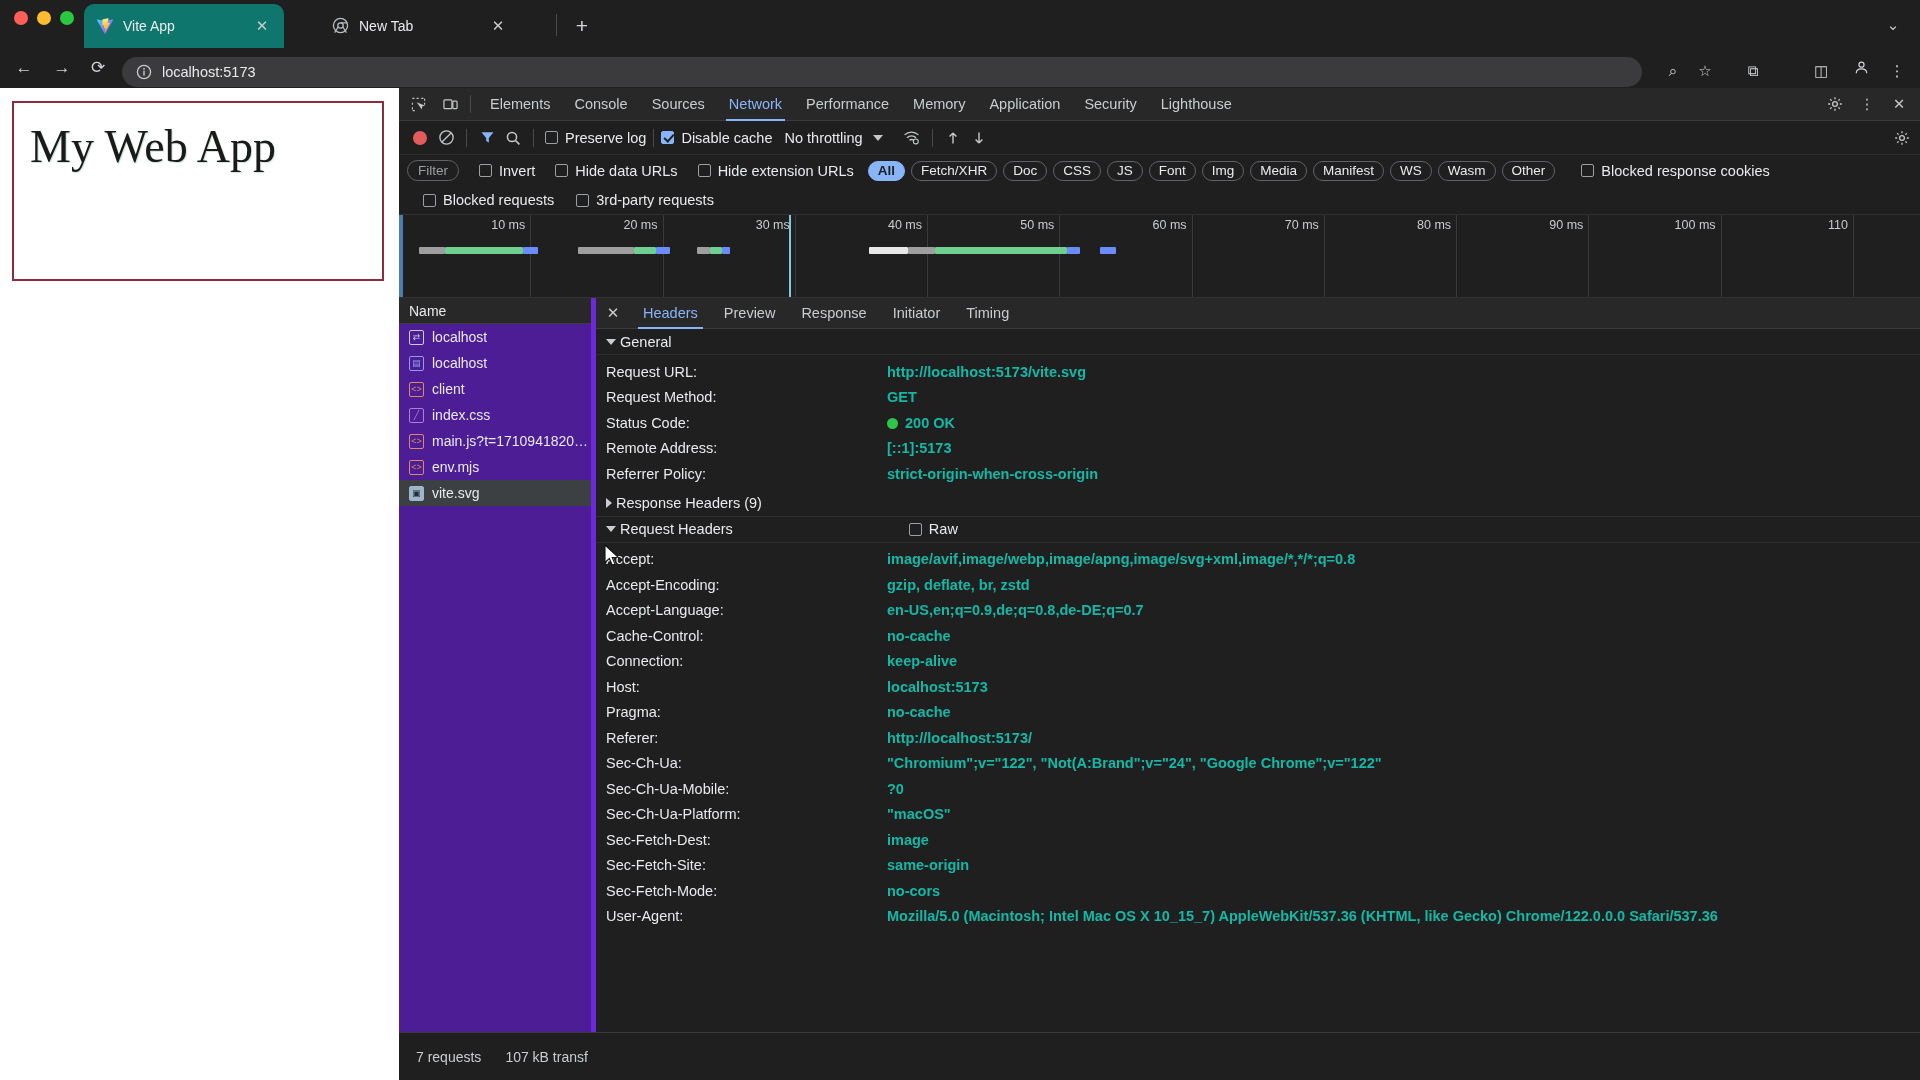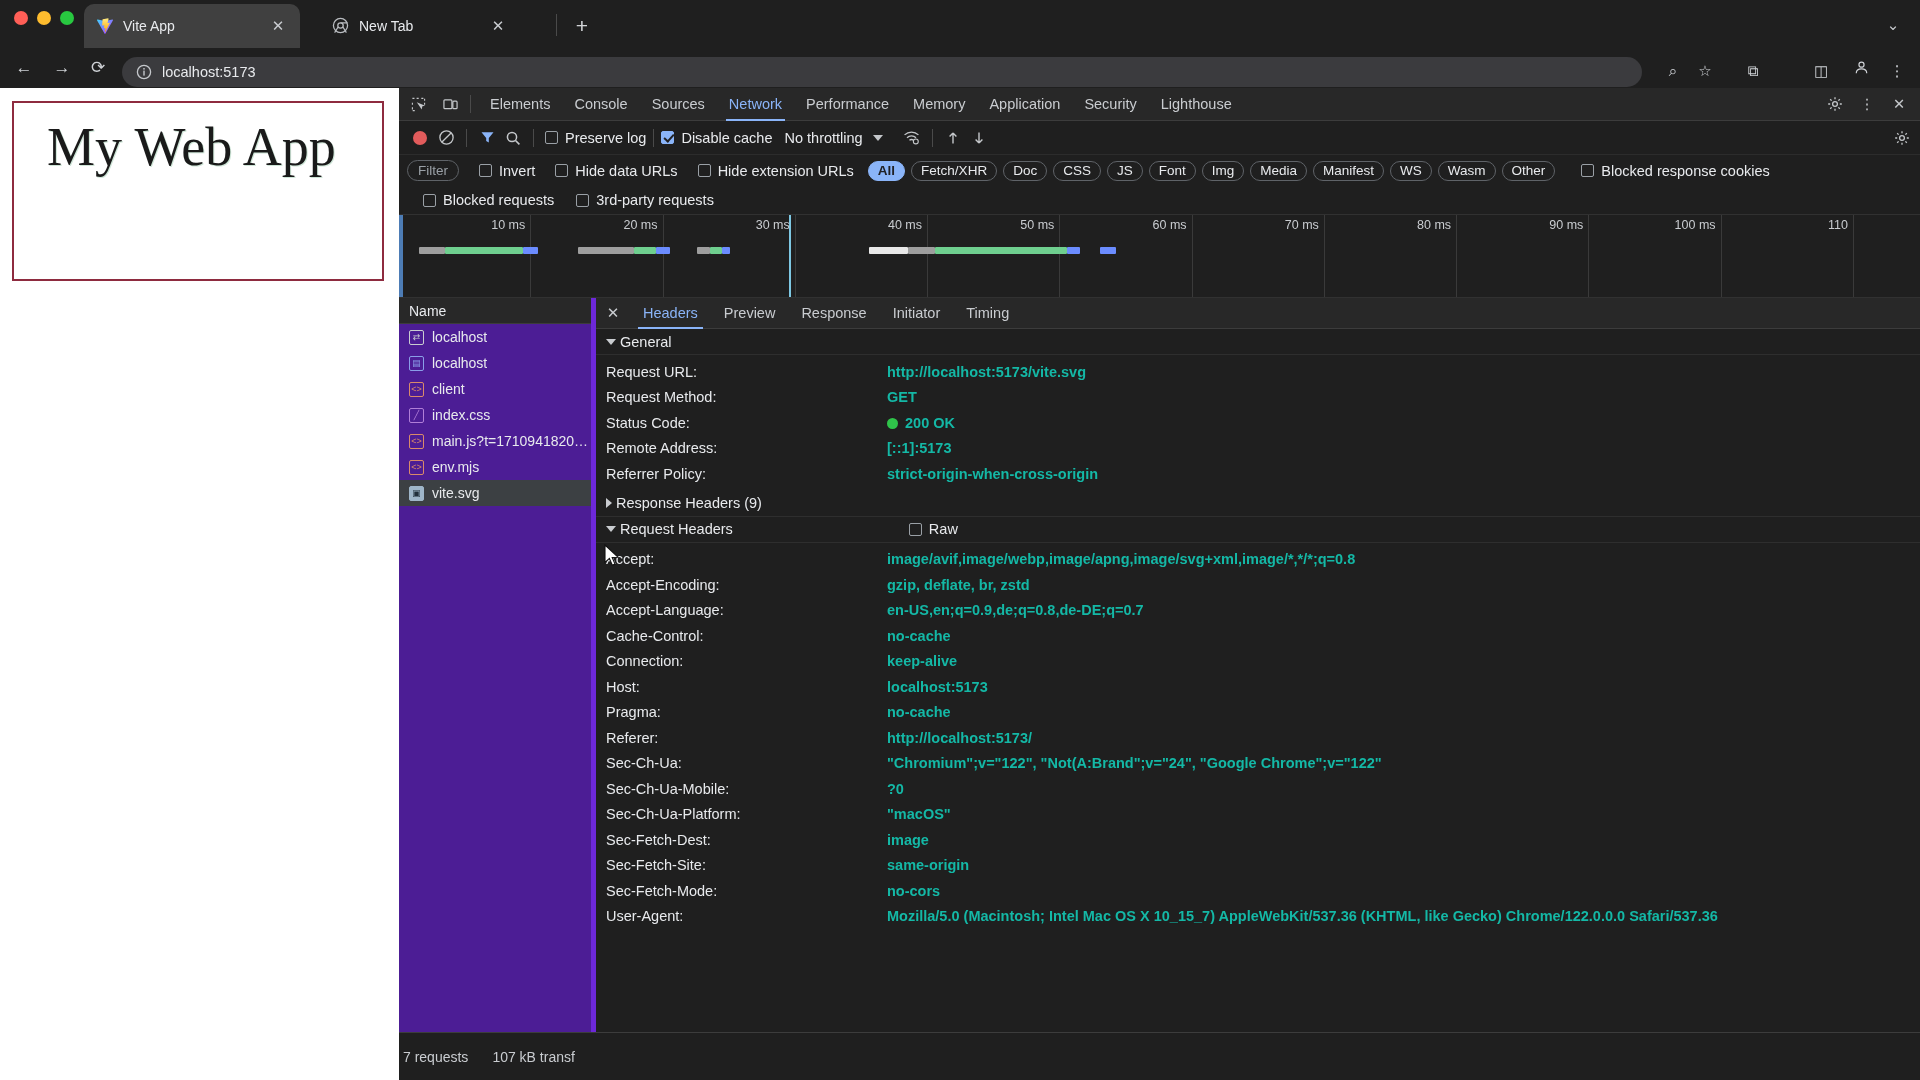--- a/index.html
+++ b/index.html
@@ -13,21 +13,21 @@
 
   
   .chrome { position:absolute; left:0; top:0; width:1920px; height:88px; background:#1f1f1f; }
   .tabstrip { position:absolute; left:0; top:0; width:1920px; height:48px; }
   .traffic { position:absolute; left:14px; top:11px; display:flex; gap:9px; }
   .dot { width:14px; height:14px; border-radius:50%; }
   .dot.r{background:#ff5f57;} .dot.y{background:#febc2e;} .dot.g{background:#28c840;}
 
   .tab { position:absolute; top:4px; height:44px; border-radius:10px 10px 0 0;
          display:flex; align-items:center; padding:0 12px; }
-  .tab.active { left:84px; width:216px; background:#404040; }
+  .tab.active { left:84px; width:200px; background:#0f766e; }
   .tab.inactive { left:320px; width:200px; background:transparent; }
   .tab-fav { width:18px; height:18px; flex:0 0 18px; margin-right:9px; }
   .tab-title { font-size:14px; color:#e8eaed; white-space:nowrap; overflow:hidden;
                text-overflow:ellipsis; flex:1; }
   .tab-x { width:20px; height:20px; color:#c9ccd0; font-size:15px; line-height:20px;
            text-align:center; border-radius:50%; }
   .newtab { position:absolute; left:568px; top:12px; width:28px; height:28px;
             color:#d2d4d7; font-size:21px; line-height:28px; text-align:center; }
   .tabdiv { position:absolute; left:556px; top:14px; width:1px; height:22px; background:#4a4a4a; }
   .chev-right { position:absolute; right:14px; top:12px; width:26px; height:26px;
@@ -41,23 +41,23 @@
              padding:0 14px; }
   .omni-ico { width:16px; height:16px; margin-right:10px; flex:0 0 16px; }
   .omni-text { font-size:14.5px; color:#e8eaed; }
   .tb-right { position:absolute; top:10px; width:26px; height:26px; color:#cfd2d6;
               font-size:15px; line-height:26px; text-align:center; }
 
   
   .viewport { position:absolute; left:0; top:88px; width:399px; height:992px; background:#fff; }
   .webcard { position:absolute; left:12px; top:13px; width:372px; height:180px;
              border:2px solid #8e2b3f; background:#fff; }
-  .webcard h1 { font-family:"Liberation Serif", serif; font-weight:400; font-size:54px;
+  .webcard h1 { font-family:"Liberation Serif", serif; font-weight:400; font-size:46px;
                 line-height:60px; color:#1a1a1a; padding:14px 16px 0 16px;
-                text-shadow: 1px 1px 0 #cfe6d8; margin-left: 17px; }
+                text-shadow: 1px 1px 0 #cfe6d8; }
 
   
   .devtools { position:absolute; left:399px; top:88px; width:1521px; height:992px;
               background:#1f1f1f; color:#e8eaed; font-size:14.5px; }
 
   .dt-tabbar { position:absolute; left:0; top:0; width:1521px; height:33px;
                background:#282828; border-bottom:1px solid #3c3c3c; display:flex; align-items:center; }
   .dt-icobtn { width:26px; height:24px; margin-left:6px; color:#c4c7ca;
                display:flex; align-items:center; justify-content:center; }
   .dt-vdiv { width:1px; height:18px; background:#4a4a4a; margin:0 7px; }
@@ -145,21 +145,21 @@
              border-left:6px solid #c9ccd0; }
   .hrow { height:25.5px; display:flex; align-items:center; font-size:14.5px; color:#e8eaed;gap:15px; }
   .hkey { width:276px; padding-left:10px; flex:0 0 276px; }
   .hval { color:#14b8a6; white-space:nowrap;font-weight:bold; }
   .sdot { width:11px; height:11px; border-radius:50%; background:#2fc44a;
           display:inline-block; margin-right:7px; vertical-align:-1px; }
   .raw-wrap { display:flex; align-items:center; gap:7px; margin-left:172px;text-align:right; }
 
   .statusbar { position:absolute; left:0; top:944px; width:1521px; height:48px;
                background:#1f1f1f; border-top:1px solid #3c3c3c; display:flex;
-               align-items:center; padding-left:4px; gap:24px; font-size:14px; color:#c9ccd0; }
+               align-items:center; padding-left:17px; gap:24px; font-size:14px; color:#c9ccd0; }
 
   .cursor { position:absolute; left:604px; top:544px; width:17px; height:24px; z-index:50; }
 </style>
 </head>
 <body>
 
 <div id="root">
 
   <div class="chrome">
     <div class="tabstrip">

